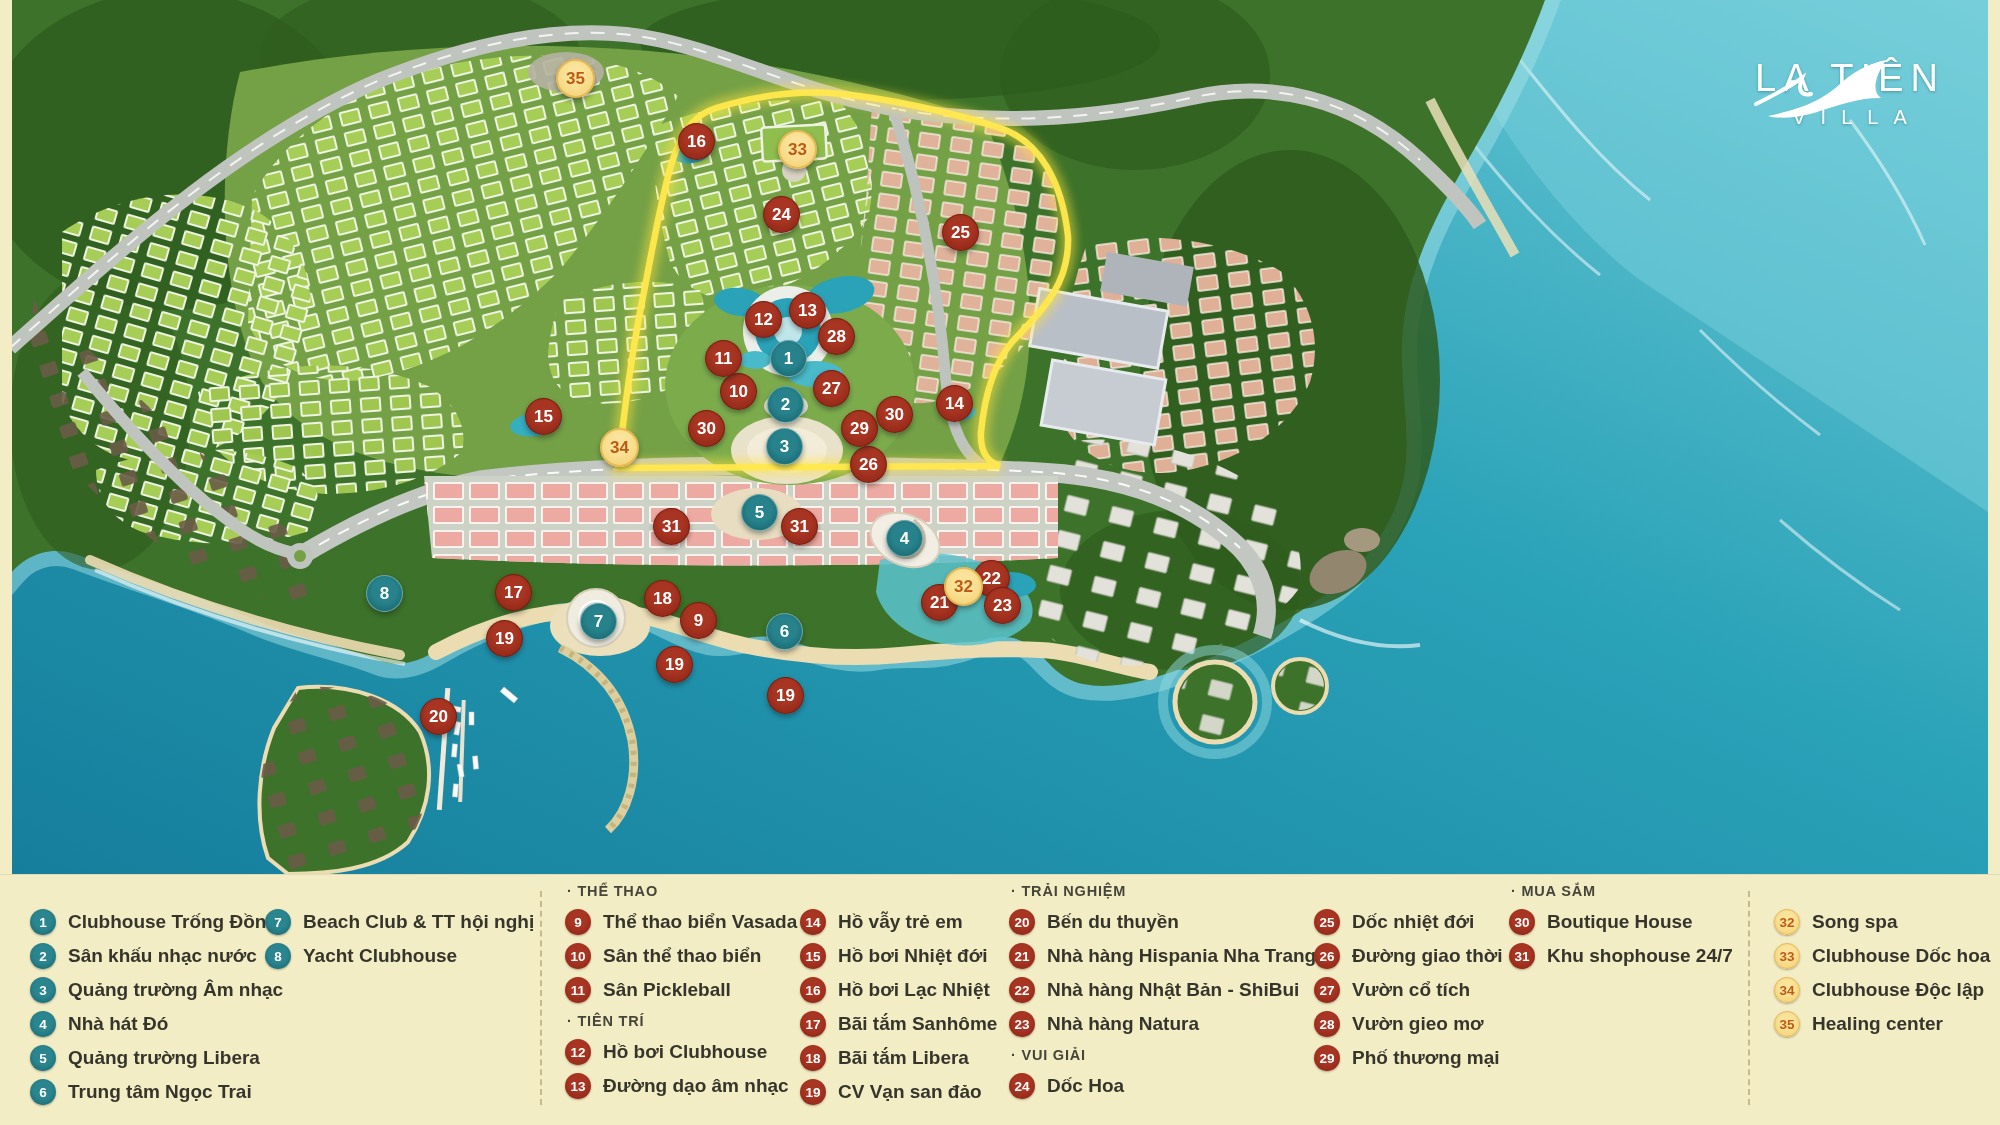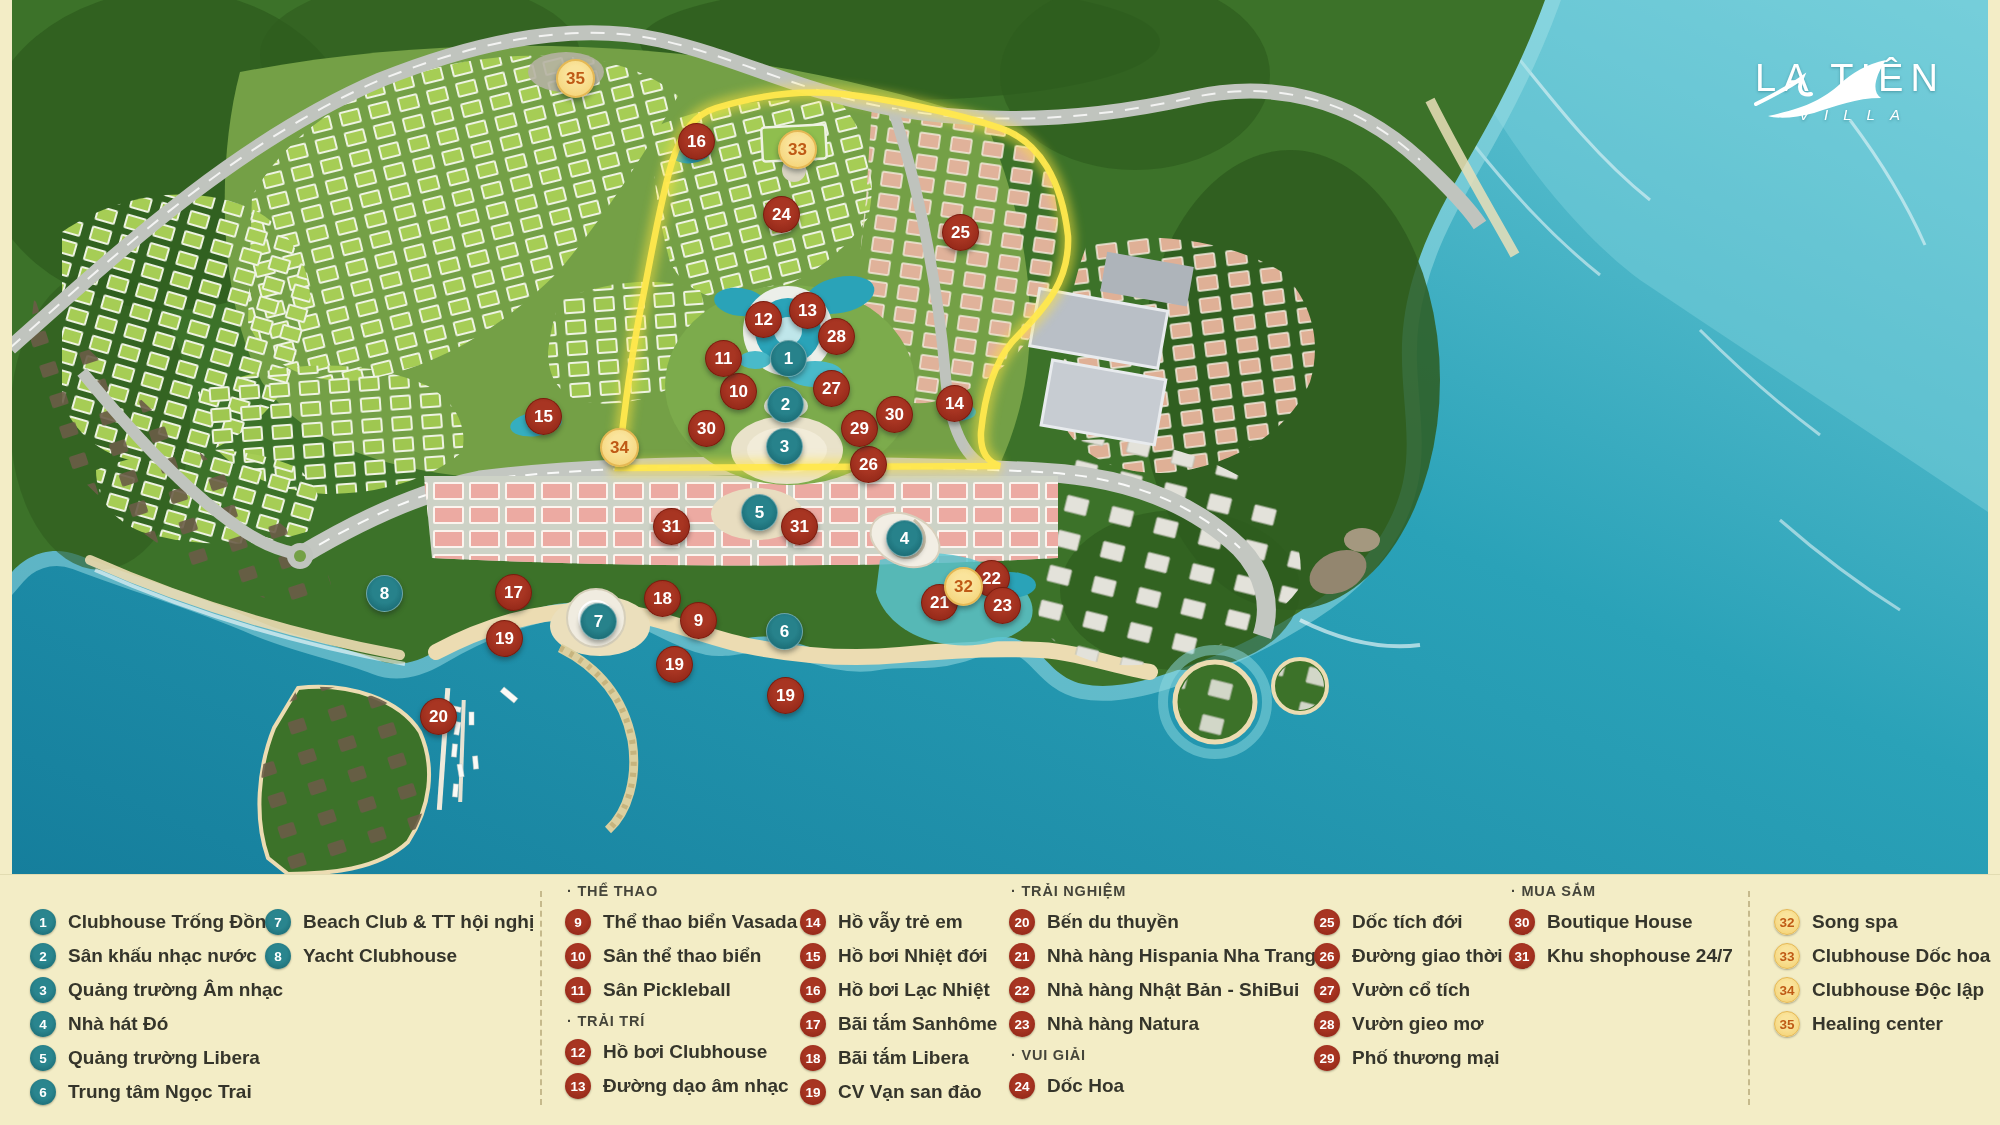--- a/index.html
+++ b/index.html
@@ -18,22 +18,22 @@
   .mk-red{background:radial-gradient(circle at 50% 40%,#a83522 40%,#8a2214 100%);
           border:1px solid rgba(120,25,12,.9);}
   .mk-yellow{background:radial-gradient(circle at 50% 38%,#fae49c 30%,#f3cf6e 100%);
              border:2px solid #e5b854;color:#bf5a15;}
 
   
   .logo{position:absolute;left:1750px;top:58px;width:200px;text-align:center;color:#fff;z-index:15;}
   .logo .wave{display:block;margin:0 auto 4px auto;}
   .logo-title{font-size:38px;font-weight:400;letter-spacing:7px;line-height:1.1;
               text-shadow:0 1px 3px rgba(0,60,70,.35);}
-  .logo-sub{font-size:15px;font-weight:400;letter-spacing:15px;margin-top:6px;padding-left:14px;
-            text-shadow:0 1px 3px rgba(0,60,70,.35);font-style:italic;}
+  .logo-sub{font-size:20px;font-weight:400;letter-spacing:15px;margin-top:6px;padding-left:14px;
+            text-shadow:0 1px 3px rgba(0,60,70,.35);}
 
   
   .legend{position:absolute;left:0;top:874px;width:2000px;height:251px;background:#f3edc6;
           border-top:1px solid #e2dcb2;}
   .lg-col{position:absolute;top:2px;}
   .lg-col.pad{padding-top:28px;}
   .lg-h{height:28px;display:flex;align-items:center;font-size:14.5px;font-weight:700;
         color:#45453a;letter-spacing:.8px;margin-left:2px;white-space:nowrap;}
   .lg-item{height:34px;display:flex;align-items:center;white-space:nowrap;}
   .lg-b{width:26px;height:26px;border-radius:50%;flex:0 0 26px;display:flex;align-items:center;
@@ -312,21 +312,21 @@
             <span class="lg-t">Thể thao biển Vasada</span>
           </div>
           <div class="lg-item">
             <span class="lg-b mk-red">10</span>
             <span class="lg-t">Sân thể thao biển</span>
           </div>
           <div class="lg-item">
             <span class="lg-b mk-red">11</span>
             <span class="lg-t">Sân Pickleball</span>
           </div>
-          <div class="lg-h">· TRẢI TRÍ</div>
+          <div class="lg-h">· TIÊN TRÍ</div>
           <div class="lg-item">
             <span class="lg-b mk-red">12</span>
             <span class="lg-t">Hồ bơi Clubhouse</span>
           </div>
           <div class="lg-item">
             <span class="lg-b mk-red">13</span>
             <span class="lg-t">Đường dạo âm nhạc</span>
           </div>
         </div>
         <div class="lg-col pad" style="left: 800px;">
@@ -375,21 +375,21 @@
           </div>
           <div class="lg-h">· VUI GIẢI</div>
           <div class="lg-item">
             <span class="lg-b mk-red">24</span>
             <span class="lg-t">Dốc Hoa</span>
           </div>
         </div>
         <div class="lg-col pad" style="left: 1314px;">
           <div class="lg-item">
             <span class="lg-b mk-red">25</span>
-            <span class="lg-t">Dốc tích đới</span>
+            <span class="lg-t">Dốc nhiệt đới</span>
           </div>
           <div class="lg-item">
             <span class="lg-b mk-red">26</span>
             <span class="lg-t">Đường giao thời</span>
           </div>
           <div class="lg-item">
             <span class="lg-b mk-red">27</span>
             <span class="lg-t">Vườn cổ tích</span>
           </div>
           <div class="lg-item">

